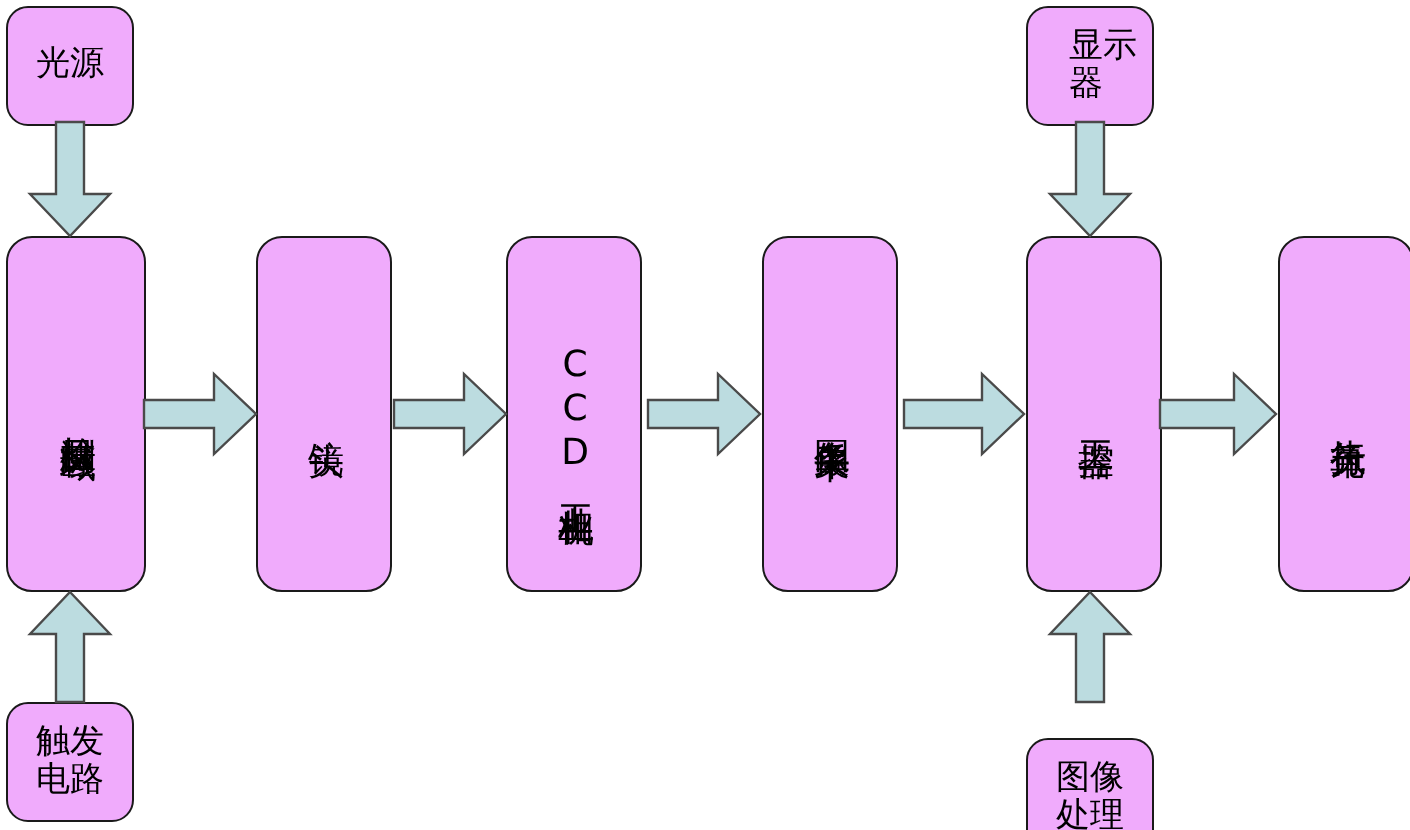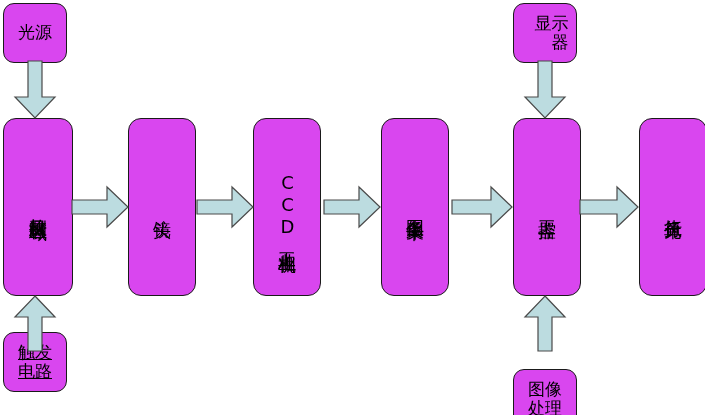--- a/index.html
+++ b/index.html
@@ -19,27 +19,27 @@
     position: absolute;
     left: 0;
     top: 0;
     width: 705px;
     height: 415px;
   }
 
   .node {
     position: absolute;
     box-sizing: border-box;
-    background: #d946ef;
+    background: #f0abfc;
     border: 1px solid #1a1a1a;
     border-radius: 12px;
     display: flex;
     align-items: center;
     justify-content: center;
-    text-align: right;
+    text-align: left;
     color: #000000;
     line-height: 1.12;
   }
 
   
   .node.vertical .label {
     writing-mode: vertical-rl;
     text-orientation: upright;
     letter-spacing: 1px;
     line-height: 1;
@@ -97,21 +97,21 @@
   </div>
 
   <div class="node tall-node vertical" style="left:513px; top:118px;">
     <span class="label">工控器</span>
   </div>
 
   <div class="node tall-node vertical" style="left:639px; top:118px;">
     <span class="label">执行单元</span>
   </div>
 
-  <div class="node small-node" style="left:3px; top:332px;text-decoration:underline;">
+  <div class="node small-node" style="left:3px; top:351px;">
     <span class="label">触发
 电路</span>
   </div>
 
   <div class="node small-node" style="left:513px; top:369px;">
     <span class="label">图像
 处理</span>
   </div>
 
   <svg class="arrow-svg" style="left:14px; top:61px;" width="42" height="58" viewBox="0 0 42 58">

